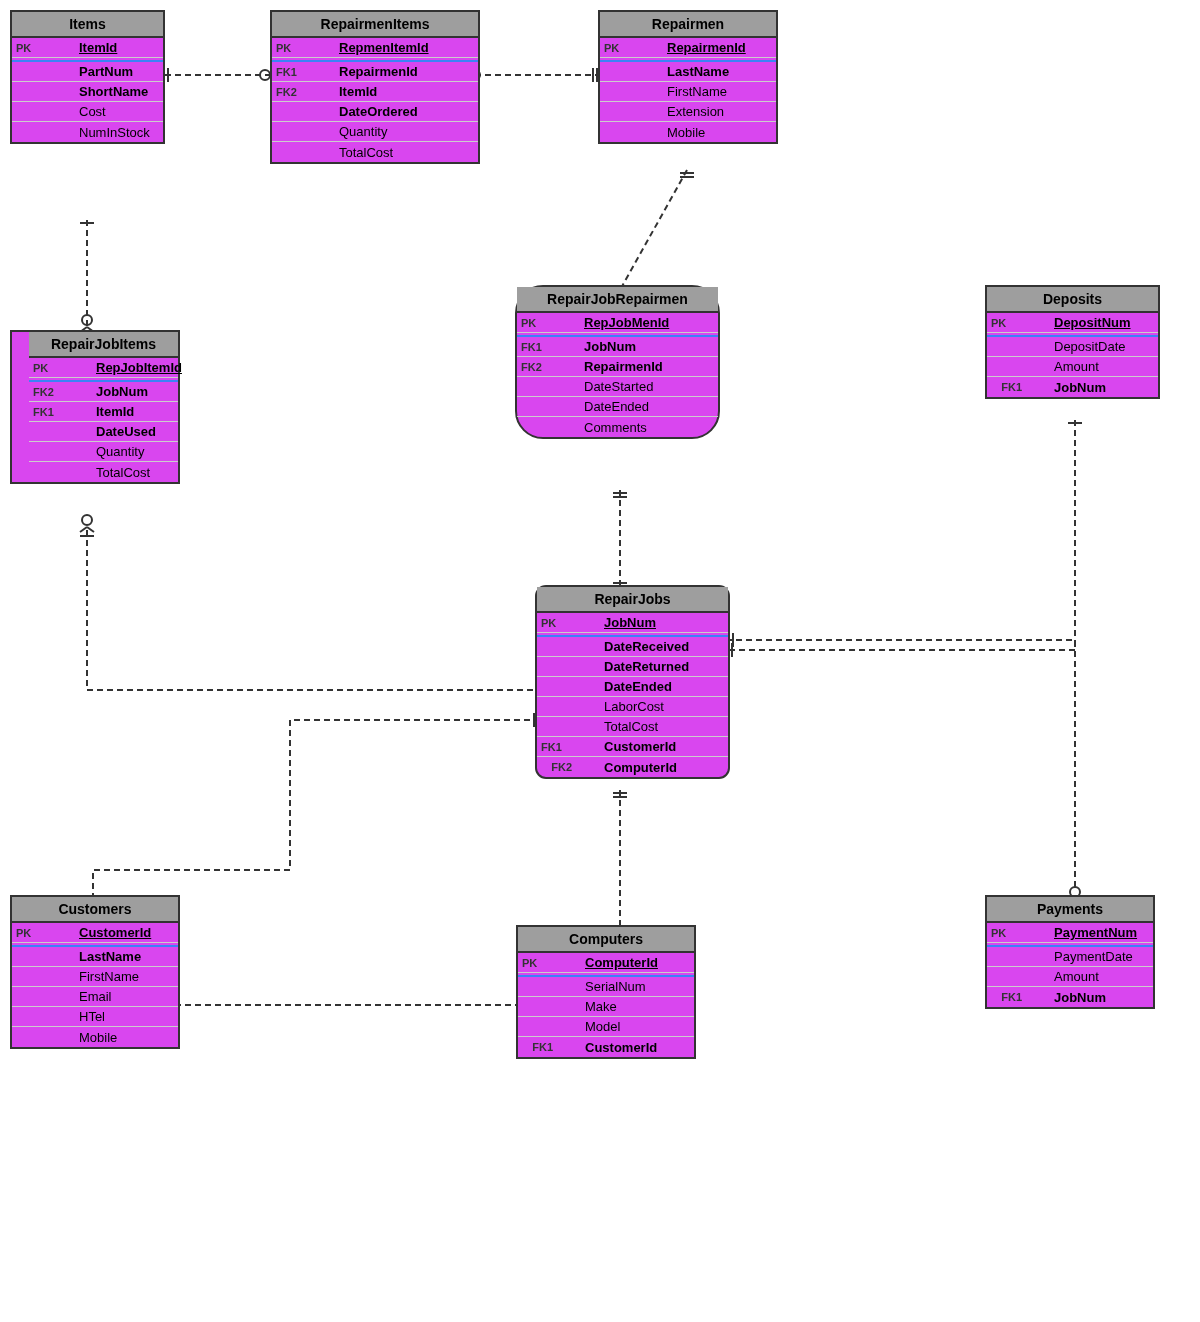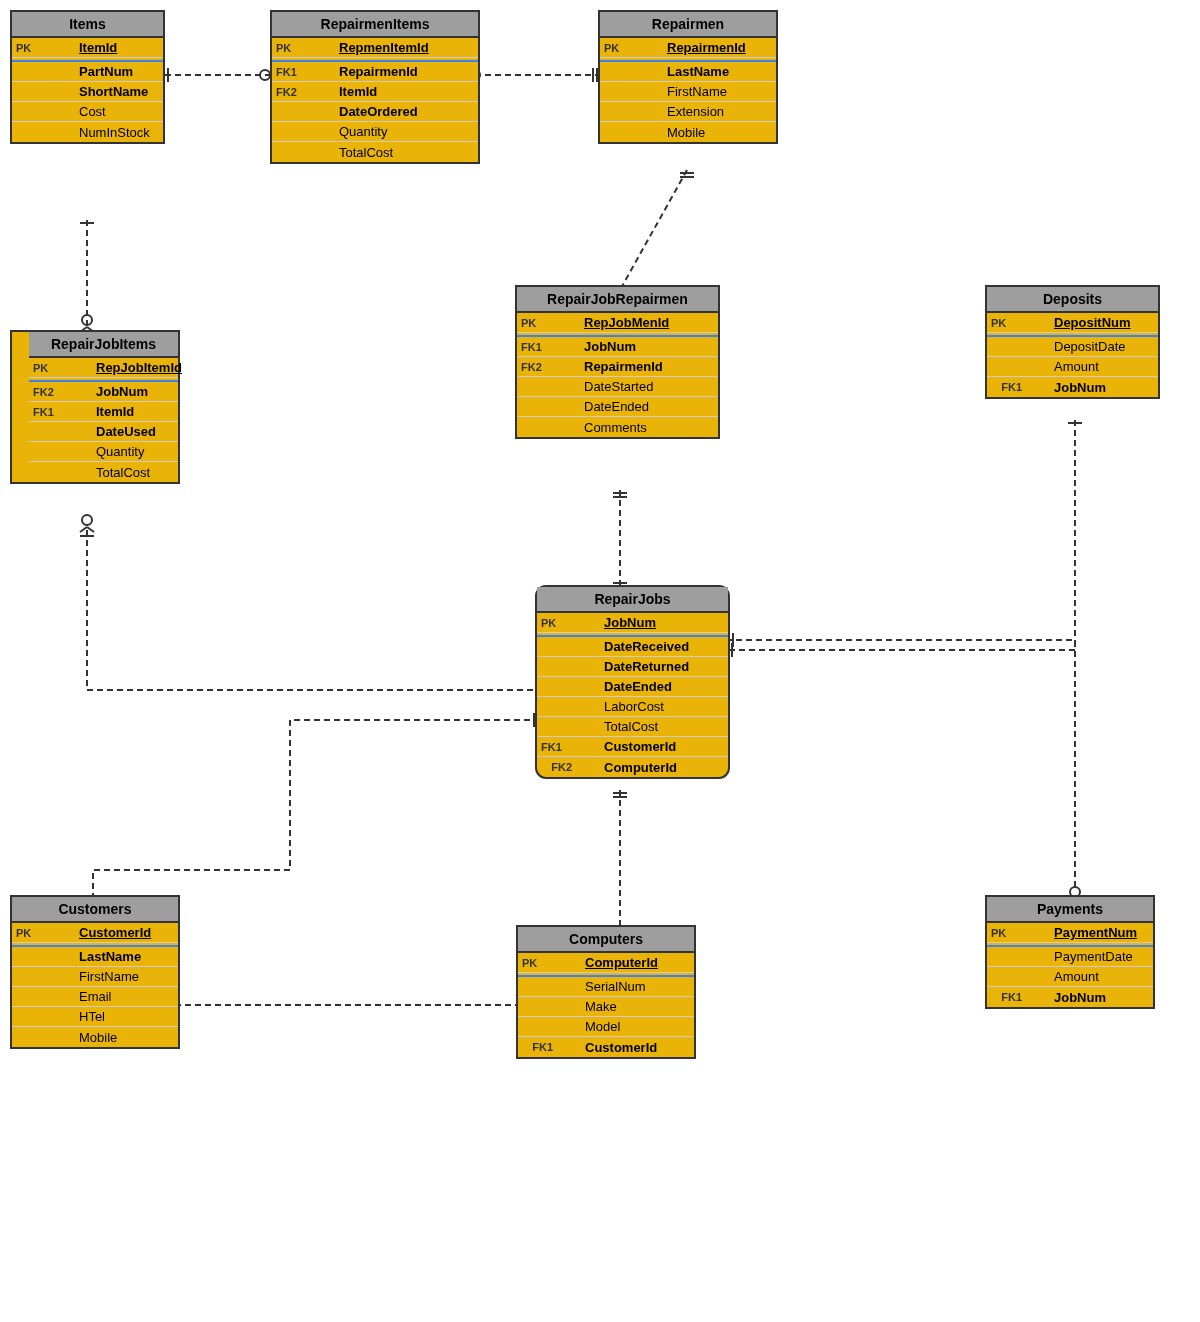--- a/index.html
+++ b/index.html
@@ -11,21 +11,21 @@
     .diagram-container {
       position: relative;
       width: 1200px;
       height: 1322px;
       background: #fff;
       overflow: hidden;
     }
     .entity {
       position: absolute;
       border: 2px solid #333;
-      background: #eab308;
+      background: #d946ef;
       min-width: 150px;
     }
     .entity-header {
       background: #9e9e9e;
       text-align: center;
       font-weight: bold;
       font-size: 14px;
       padding: 4px 8px;
       border-bottom: 2px solid #333;
       color: #000;
@@ -290,21 +290,21 @@
         <span class="key-label"></span>
         <span class="field-name field-normal">Quantity</span>
       </div>
       <div class="entity-row">
         <span class="key-label"></span>
         <span class="field-name field-normal">TotalCost</span>
       </div>
     </div>
   </div>
 
-  <div class="entity" style="left:515px; top:285px; width:205px;">
+  <div class="entity" style="left:515px; top:285px; width:205px;border-radius:28px;">
     <div class="entity-header">RepairJobRepairmen</div>
     <div class="entity-body">
       <div class="entity-row">
         <span class="key-label">PK</span>
         <span class="field-name field-bold field-underline">RepJobMenId</span>
       </div>
       <div class="entity-row divider-row">
         <span class="key-label">FK1</span>
         <span class="field-name field-bold">JobNum</span>
       </div>

